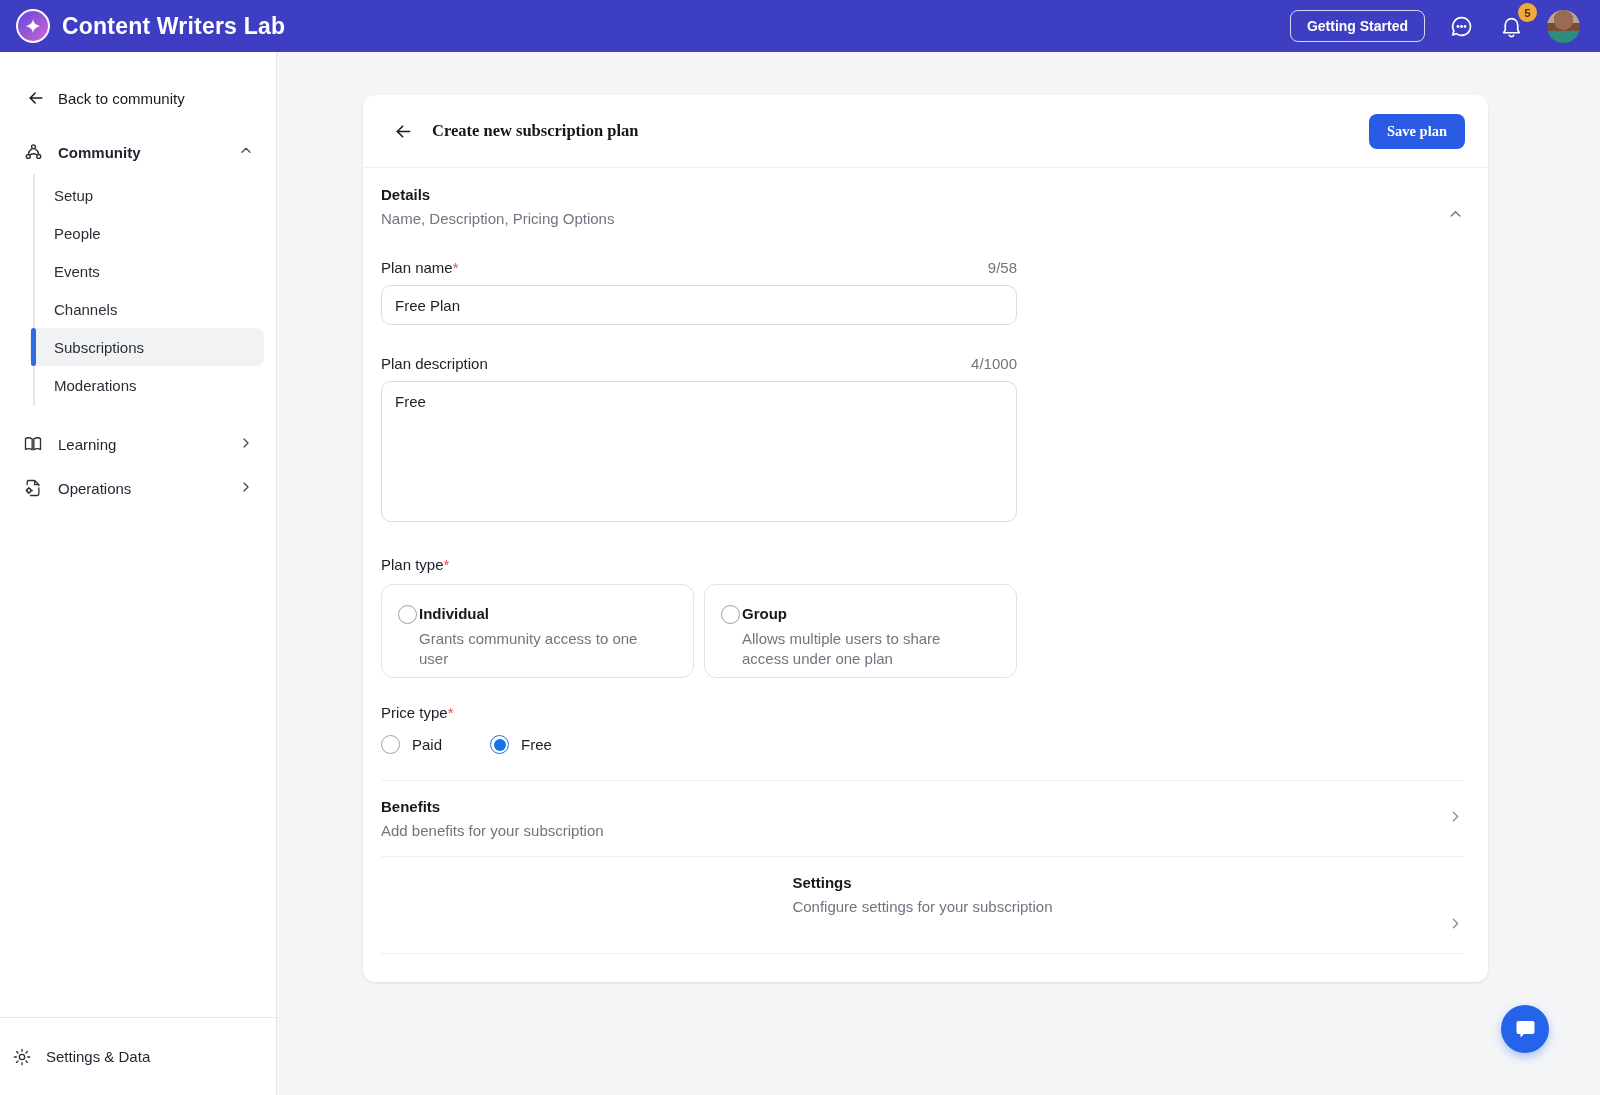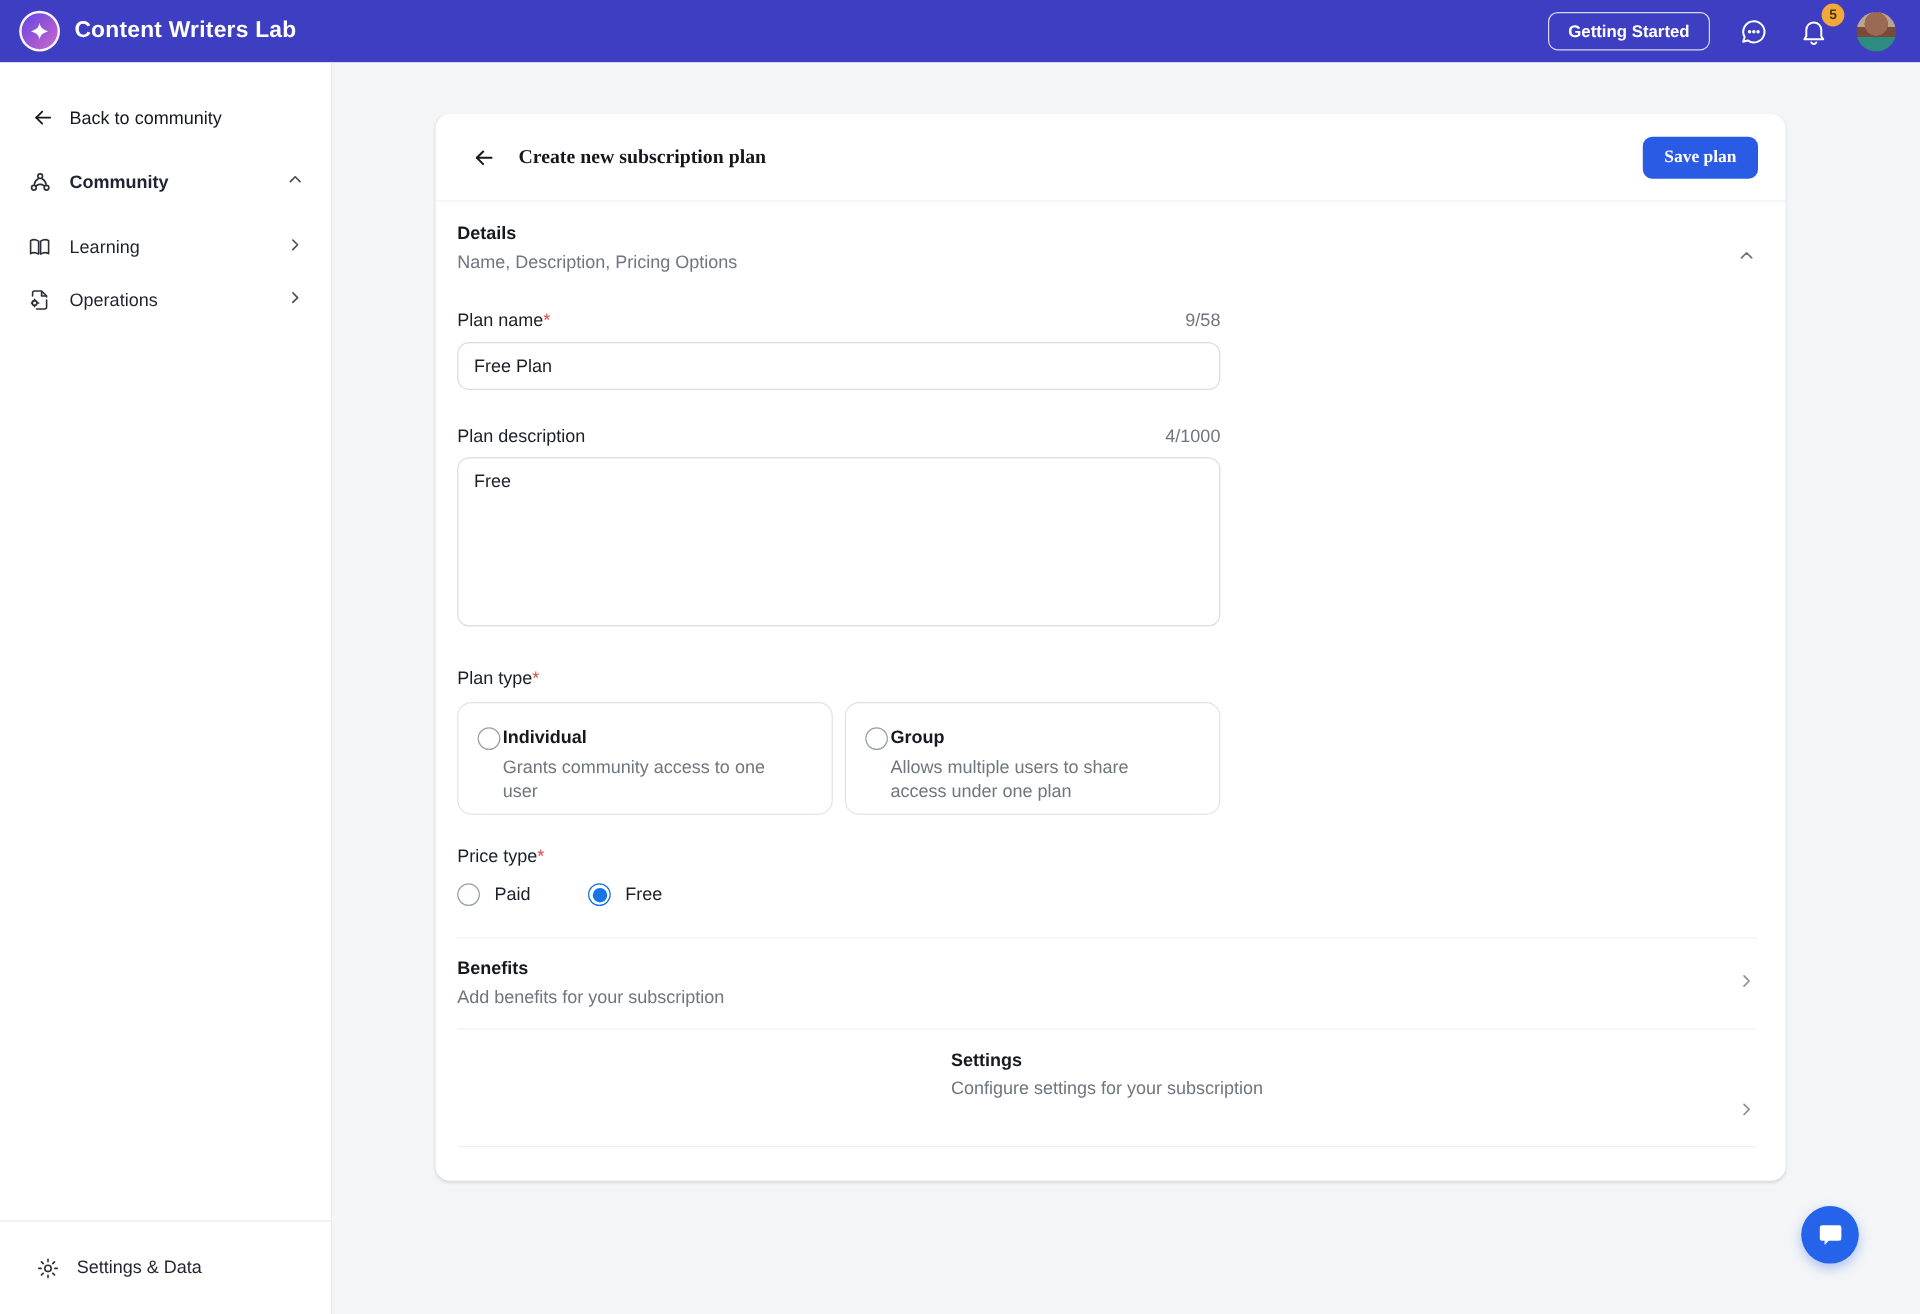--- a/index.html
+++ b/index.html
@@ -14,21 +14,21 @@
   .topbar {
     height:52px; background:#3d3ec2; display:flex; align-items:center;
     padding:0 20px 0 16px; color:#fff;
   }
   .logo {
     width:34px; height:34px; border-radius:50%;
     background:linear-gradient(135deg,#6d4ae0 10%,#a95ad2 65%,#c86bd8 100%);
     border:2px solid rgba(255,255,255,.95);
     display:flex; align-items:center; justify-content:center; flex:0 0 auto;
   }
-  .brand { font-size:19px; font-weight:700; margin-left:12px; letter-spacing:.2px; }
+  .brand { font-size:23px; font-weight:700; margin-left:12px; letter-spacing:.2px; }
   .topbar-right { margin-left:auto; display:flex; align-items:center; gap:22px; }
   .btn-ghost {
     background:transparent; border:1px solid rgba(255,255,255,.8); color:#fff;
     height:32px; padding:0 16px; border-radius:8px; font-size:14px; font-weight:600;
     font-family:inherit; cursor:pointer;
   }
   .icon-btn { position:relative; background:none; border:none; color:#fff; cursor:pointer;
     display:flex; align-items:center; justify-content:center; width:28px; height:28px; }
   .badge {
     position:absolute; top:-9px; right:-12px; min-width:19px; height:19px; padding:0 5px;
@@ -73,21 +73,21 @@
   }
   .subitem.active { background:#f1f2f4; font-weight:500; }
   .subitem.active::before {
     content:''; position:absolute; left:1px; top:0; bottom:0; width:5px;
     background:#2f6be8; border-radius:3px;
   }
   .groups { margin-top:10px; }
   .sidebar-footer {
     position:absolute; left:0; right:0; bottom:0; height:78px;
     border-top:1px solid #e8eaed; display:flex; align-items:center; gap:14px;
-    padding:0 30px; font-size:15px; color:#1f2430; cursor:pointer;
+    padding:0 12px; font-size:15px; color:#1f2430; cursor:pointer;
   }
 
   
   .card {
     width:1125px; min-height:817px; margin:43px 0 0 86px; background:#fff;
     border-radius:12px; box-shadow:0 1px 3px rgba(16,24,40,.08), 0 1px 2px rgba(16,24,40,.04);
   }
   .card-header { display:flex; align-items:center; height:72px; padding:0 23px 0 26px;font-family:Liberation Serif, serif; }
   .back-arrow { background:none; border:none; cursor:pointer; color:#16191f; display:flex; padding:4px; }
   .page-title { font-size:16.5px; font-weight:700; margin-left:14px; color:#14171c; }
@@ -212,20 +212,28 @@
           </svg>
         </span>
         <span>Community</span>
         <span class="chev">
           <svg width="16" height="16" viewBox="0 0 24 24" fill="none" stroke="currentColor" stroke-width="2" stroke-linecap="round" stroke-linejoin="round">
               <path d="M6 14l6-6 6 6"></path>
             </svg>
         </span>
       </div>
 
+      <nav class="subnav">
+        <div class="subitem">Setup</div>
+        <div class="subitem">People</div>
+        <div class="subitem">Events</div>
+        <div class="subitem">Channels</div>
+        <div class="subitem active">Subscriptions</div>
+        <div class="subitem">Moderations</div>
+      </nav>
 
       <div class="groups">
         <div class="navgroup">
           <span class="gicon">
             <svg width="20" height="20" viewBox="0 0 24 24" fill="none" stroke="#2a2f38" stroke-width="1.6" stroke-linecap="round" stroke-linejoin="round">
               <path d="M3 5.5c2.2-1.4 5-1.4 8 .4v13c-3-1.8-5.8-1.8-8-.4zM21 5.5c-2.2-1.4-5-1.4-8 .4v13c3-1.8 5.8-1.8 8-.4z"></path>
             </svg>
           </span>
           <span>Learning</span>
           <span class="chev">

